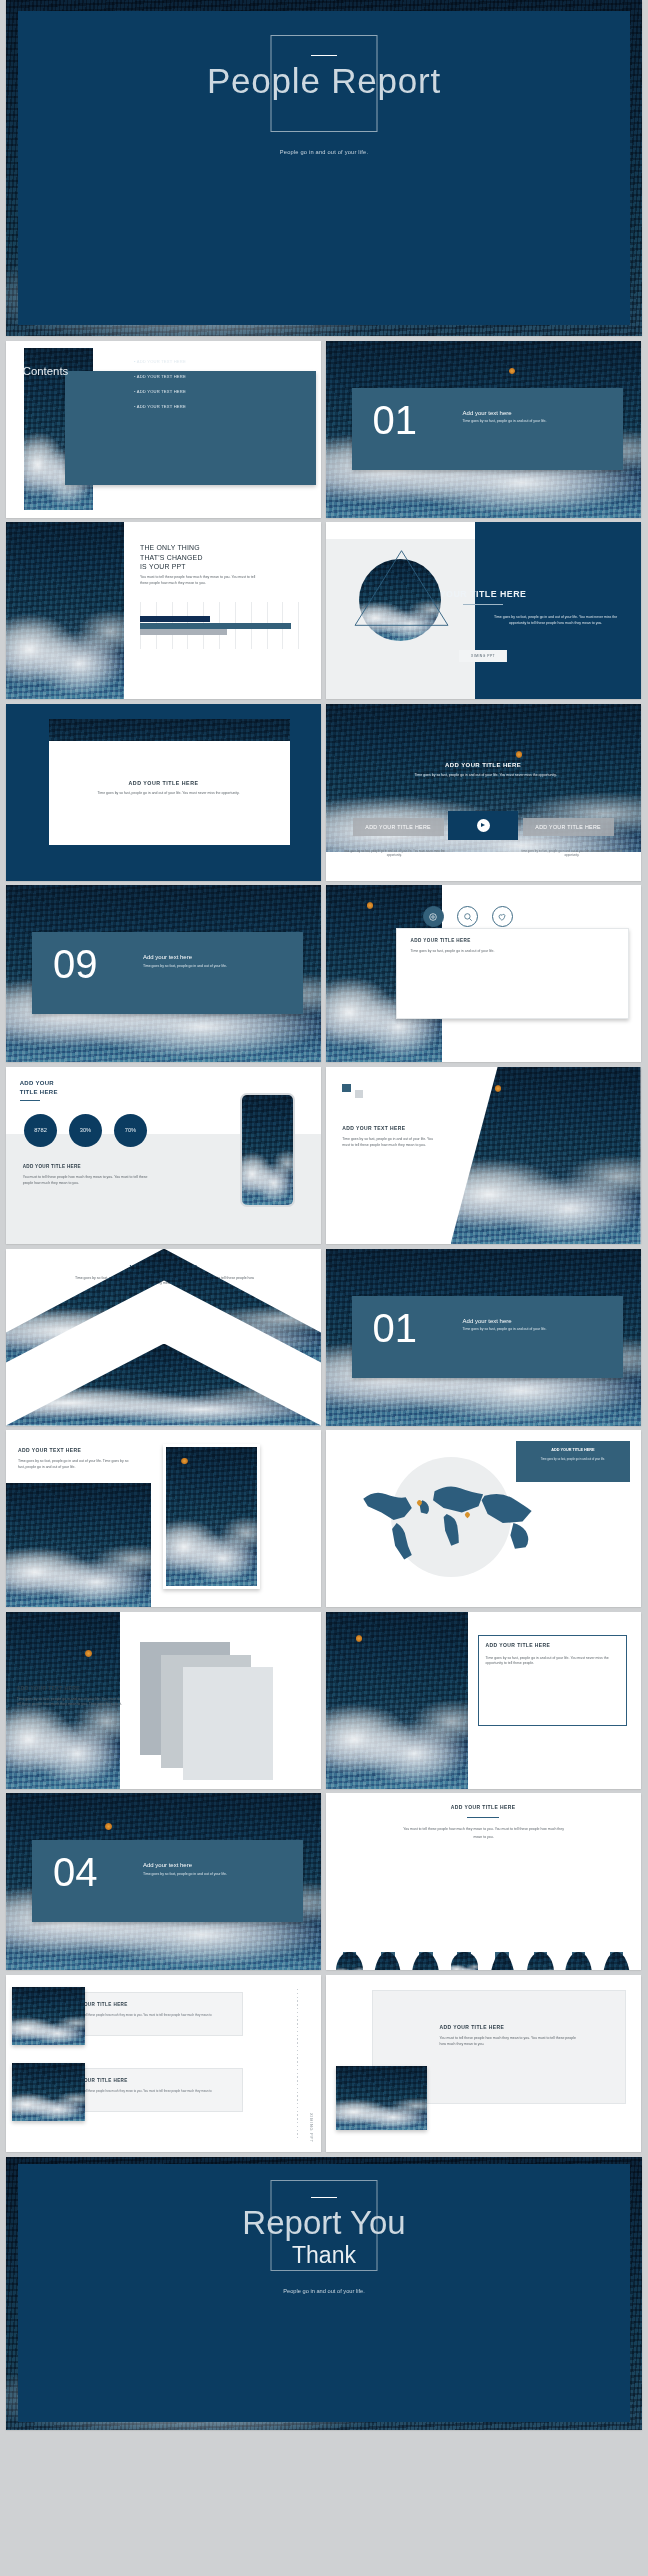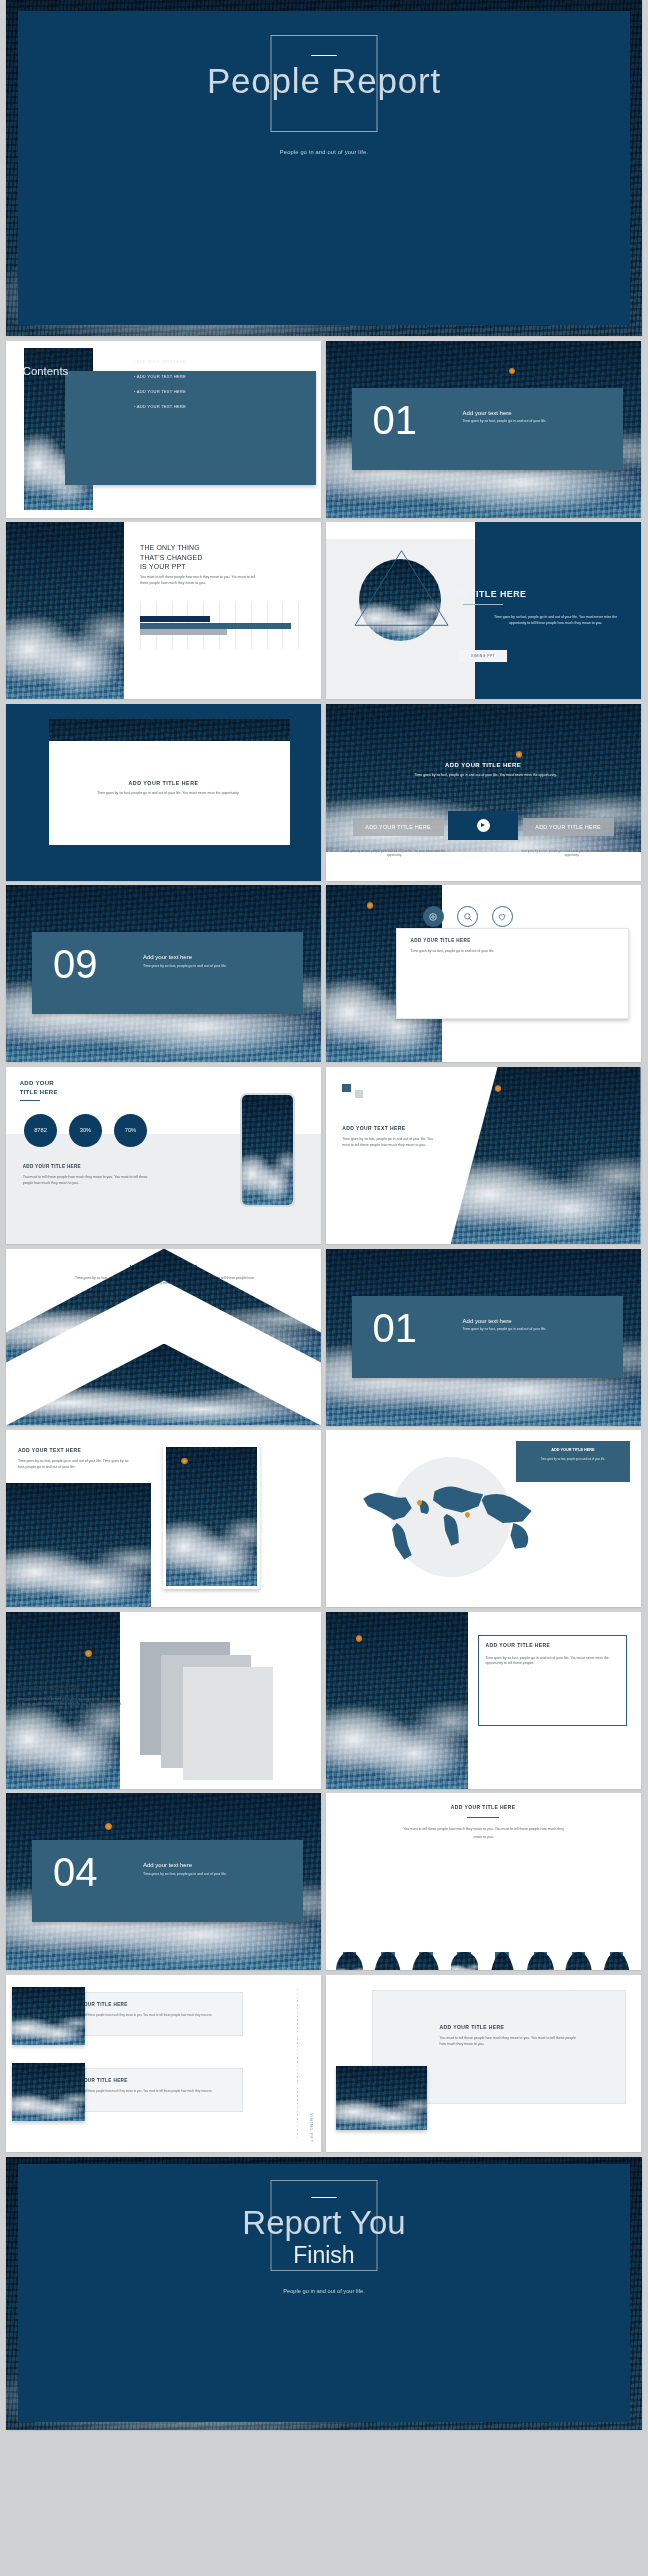--- a/index.html
+++ b/index.html
@@ -597,18 +597,18 @@
       <div class="ph forest shadowbox"></div>
     </div>
   </div>
 
   <div class="full" id="closing">
     <div class="forest top"></div>
     <div class="inner"></div>
     <div class="frame"></div>
     <div class="dash"></div>
     <h1>Report You</h1>
-    <h2>Finish</h2>
+    <h2>Thank</h2>
     <div class="sub">People go in and out of your life.</div>
   </div>
 
 </div>
 
 
 </body></html>

